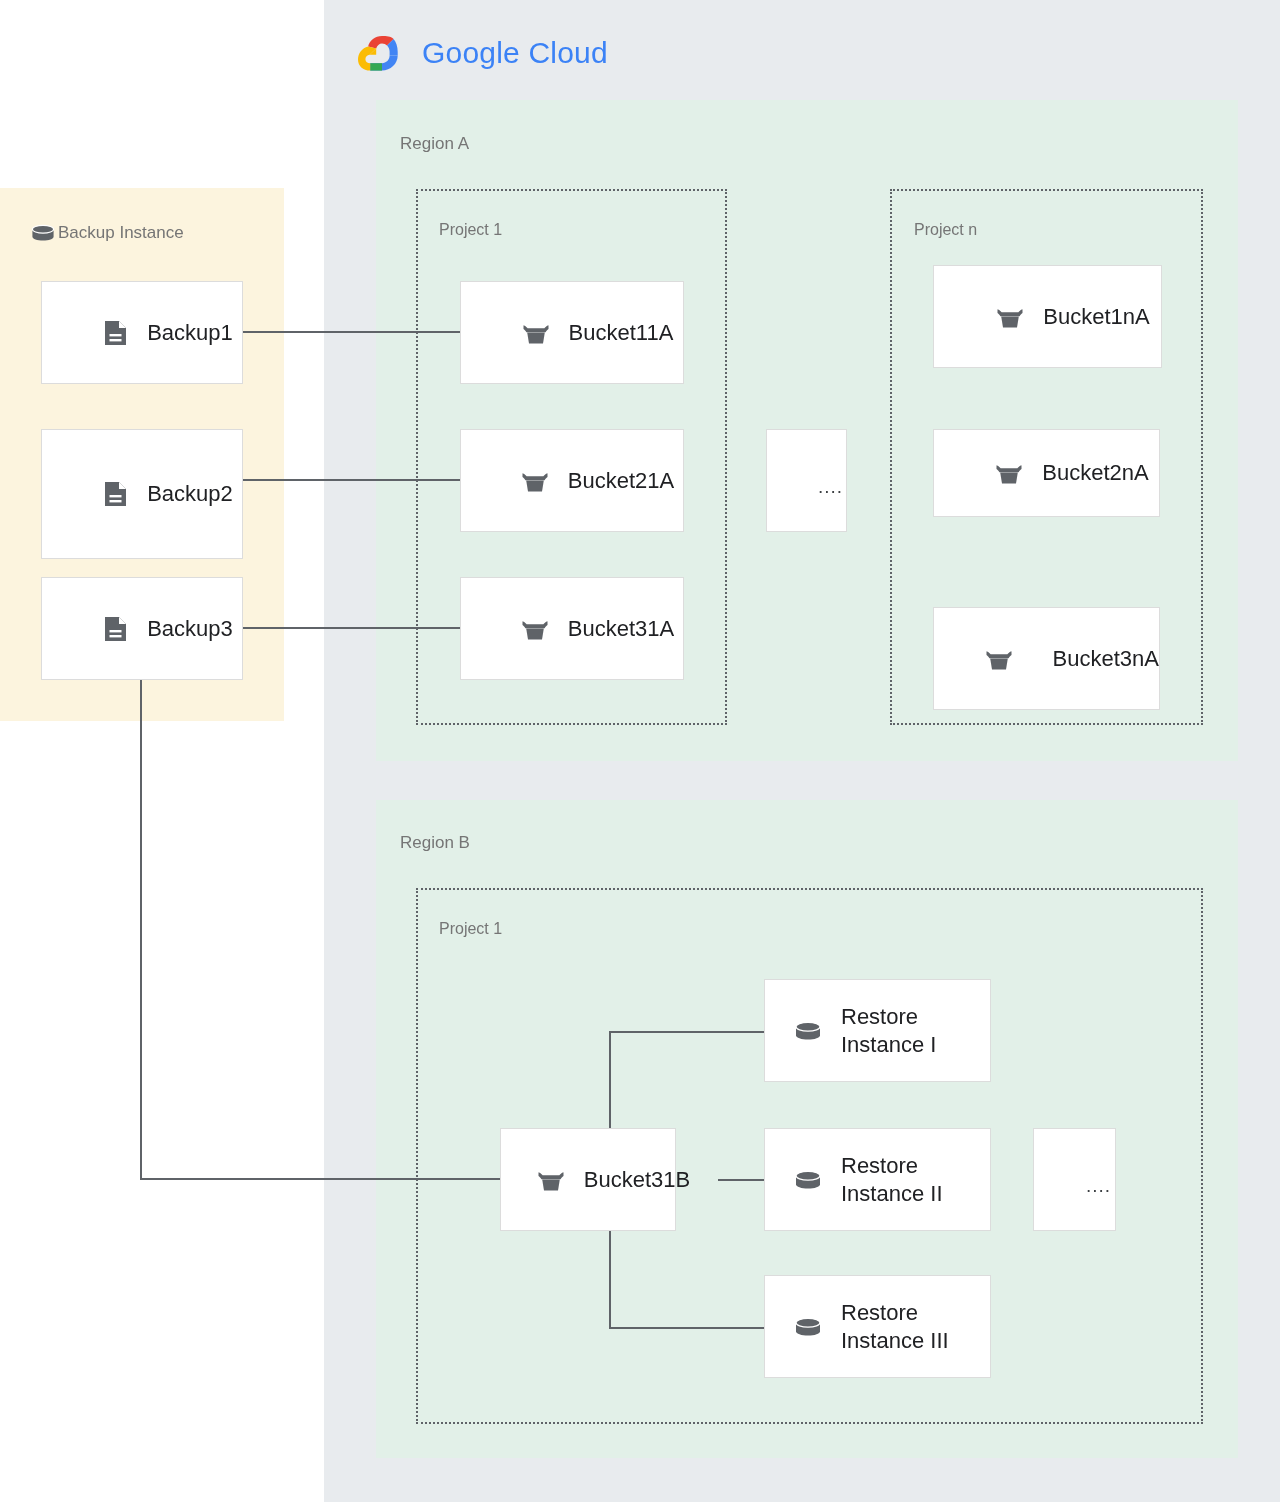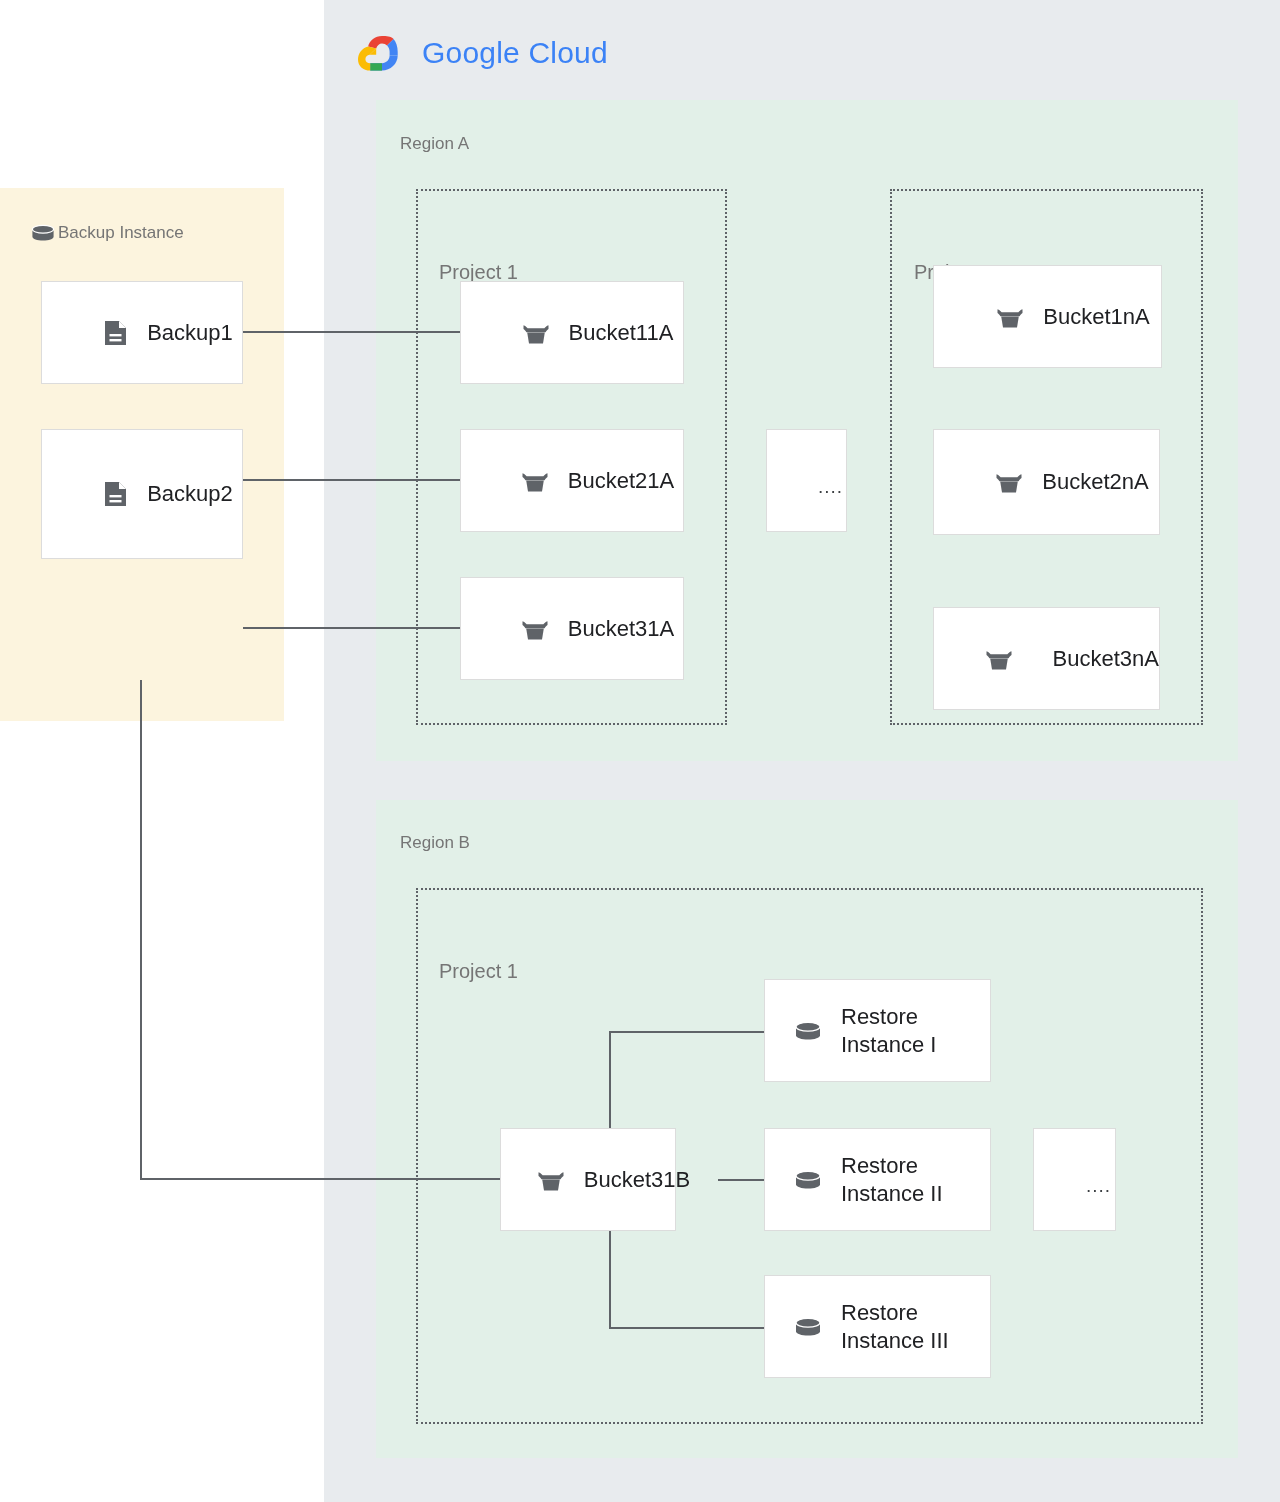--- a/index.html
+++ b/index.html
@@ -57,24 +57,23 @@
     white-space: nowrap;
   }
 
   .project-box {
     position: absolute;
     border: 2px dotted #5f6368;
     background: transparent;
   }
   .project-label {
     position: absolute;
-    font-size: 20px;
+    font-size: 16px;
     color: #757575;
     white-space: nowrap;
-    margin-top: 40px;
   }
 
   .backup-zone {
     position: absolute;
     left: 0px;
     top: 188px;
     width: 284px;
     height: 533px;
     background: #fcf4de;
   }
@@ -202,21 +201,21 @@
   <div class="card" style="left:933px; top:265px; width:229px; height:103px;text-align:center;">
     <span>
       <svg class="icon" width="34" height="34" viewBox="0 0 34 34">
         <path d="M4.5 9.2 C4.5 9.2 7.0 10.0 8.6 12.3 L25.4 12.3 C27.0 10.0 29.5 9.2 29.5 9.2 L29.5 13.0 C29.5 13.0 27.4 14.3 26.6 16.2 L7.4 16.2 C6.6 14.3 4.5 13.0 4.5 13.0 Z" fill="#5f6368"></path>
         <path d="M8.2 16.6 L25.8 16.6 L24.0 27.5 L10.0 27.5 Z" fill="#5f6368"></path>
       </svg>
     </span>
     <span class="card-label">Bucket1nA</span>
   </div>
 
-  <div class="card" style="left:933px; top:429px; width:227px; height:106px;">
+  <div class="card" style="left:933px; top:429px; width:227px; height:88px;">
     <span>
       <svg class="icon" width="34" height="34" viewBox="0 0 34 34">
         <path d="M4.5 9.2 C4.5 9.2 7.0 10.0 8.6 12.3 L25.4 12.3 C27.0 10.0 29.5 9.2 29.5 9.2 L29.5 13.0 C29.5 13.0 27.4 14.3 26.6 16.2 L7.4 16.2 C6.6 14.3 4.5 13.0 4.5 13.0 Z" fill="#5f6368"></path>
         <path d="M8.2 16.6 L25.8 16.6 L24.0 27.5 L10.0 27.5 Z" fill="#5f6368"></path>
       </svg>
     </span>
     <span class="card-label">Bucket2nA</span>
   </div>
 
   <div class="card" style="left:933px; top:607px; width:227px; height:103px;justify-content:space-between;">
@@ -330,14 +329,25 @@
       <svg class="icon" width="32" height="32" viewBox="0 0 32 32">
         <path d="M6 4 L20 4 L27 11 L27 28 L6 28 Z" fill="#5f6368"></path>
         <path d="M20 4 L27 11 L20 11 Z" fill="#ffffff"></path>
         <rect x="10.5" y="17" width="12" height="2.4" fill="#ffffff"></rect>
         <rect x="10.5" y="22" width="12" height="2.4" fill="#ffffff"></rect>
       </svg>
     </span>
     <span class="card-label">Backup2</span>
   </div>
 
+  <div class="card" style="left:41px; top:577px; width:202px; height:103px;">
+    <span>
+      <svg class="icon" width="32" height="32" viewBox="0 0 32 32">
+        <path d="M6 4 L20 4 L27 11 L27 28 L6 28 Z" fill="#5f6368"></path>
+        <path d="M20 4 L27 11 L20 11 Z" fill="#ffffff"></path>
+        <rect x="10.5" y="17" width="12" height="2.4" fill="#ffffff"></rect>
+        <rect x="10.5" y="22" width="12" height="2.4" fill="#ffffff"></rect>
+      </svg>
+    </span>
+    <span class="card-label">Backup3</span>
+  </div>
 
 </div>
 
 </body></html>

